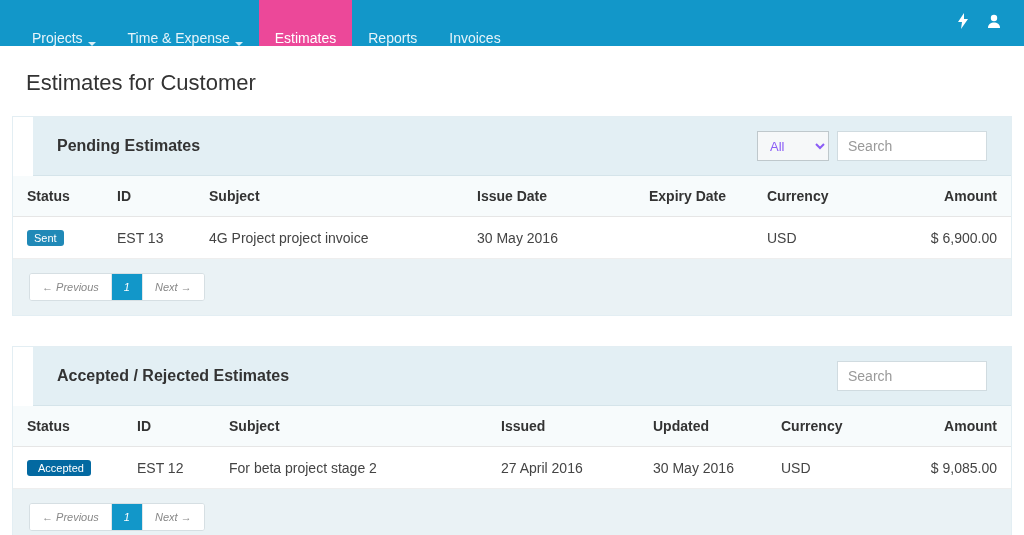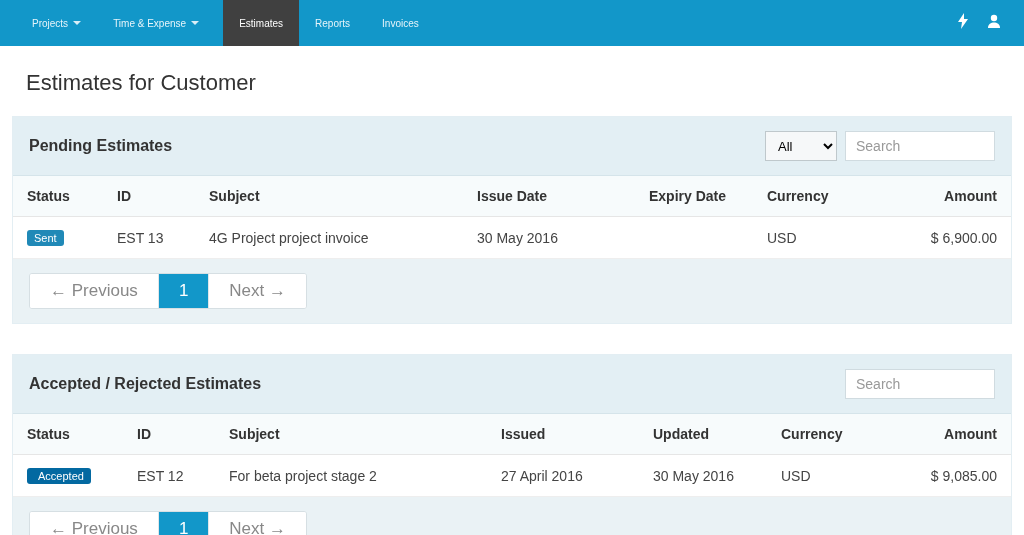--- a/index.html
+++ b/index.html
@@ -20,31 +20,30 @@
   }
   .brand {
     font-size: 22px;
     font-weight: bold;
     display: flex;
     align-items: center;
     padding-right: 18px;
   }
   .nav-item {
     display: flex;
-    align-items: center;
+    align-items: flex-end;
     padding: 0 16px;
     color: #e6f4fa;
-    font-size: 10px;
+    font-size: 14px;
     cursor: pointer;
     gap: 5px;
   }
   .nav-item.active {
-    background: #404040;
+    background: #ec4899;
     color: #fff;
-    margin-left: 8px;
   }
   .nav-right {
     margin-left: auto;
     display: flex;
     align-items: center;
     gap: 18px;
     padding-right: 6px;
   }
   .icon-bolt, .icon-user { color: #fff; font-size: 16px; }
   .caret {
@@ -60,43 +59,44 @@
     color: #333;
     padding: 24px 18px 20px 26px;
   }
   .panel {
     margin: 0 12px 30px 12px;
     background: #fff;
     border: 1px solid #e3eef3;
   }
   .panel-header {
     background: #e3eff4;
-    padding: 14px 16px;
+    padding: 14px 24px;
     display: flex;
     align-items: center;
     border-bottom: 1px solid #d5e4ea;
+    margin-left: 20px;
   }
   .panel-title {
     font-size: 16px;
     font-weight: bold;
     color: #333;
     flex: 1;
   }
   .panel-controls {
     display: flex;
     gap: 8px;
     align-items: center;
   }
   .select-filter {
     height: 30px;
     border: 1px solid #bfc8cc;
     background: #f6f8f9;
     padding: 0 22px 0 8px;
     font-size: 13px;
-    color: #000000;
+    color: #8b5cf6;
     min-width: 72px;
     appearance: auto;
   }
   .search-input {
     height: 30px;
     border: 1px solid #d0dbe0;
     padding: 0 10px;
     font-size: 14px;
     color: #555;
     width: 150px;
@@ -142,26 +142,27 @@
   }
   .pagination {
     display: flex;
     border: 1px solid #d6dfe3;
     border-radius: 3px;
     overflow: hidden;
     width: fit-content;
     background: #fff;
   }
   .page-btn {
-    padding: 7px 20px;
-    font-size: 17px;
+    padding: 7px 12px;
+    font-size: 11px;
     color: #888;
     background: #fff;
     border-right: 1px solid #e0e6e9;
     cursor: pointer;
+    font-style: italic;
   }
   .page-btn:last-child { border-right: none; }
   .page-btn.active {
     background: #1297c9;
     color: #fff;
   }
   .col-status { width: 90px; }
   .col-id { width: 92px; }
   .col-subject { width: 268px; }
   .col-date1 { width: 172px; }

